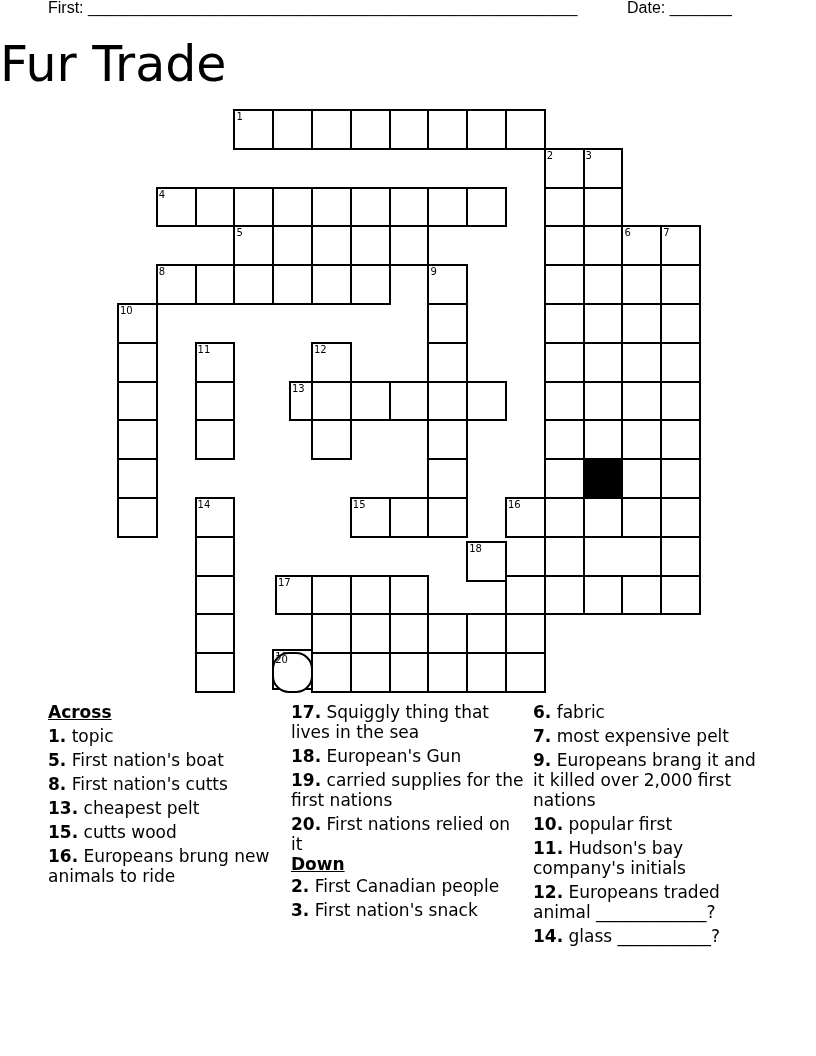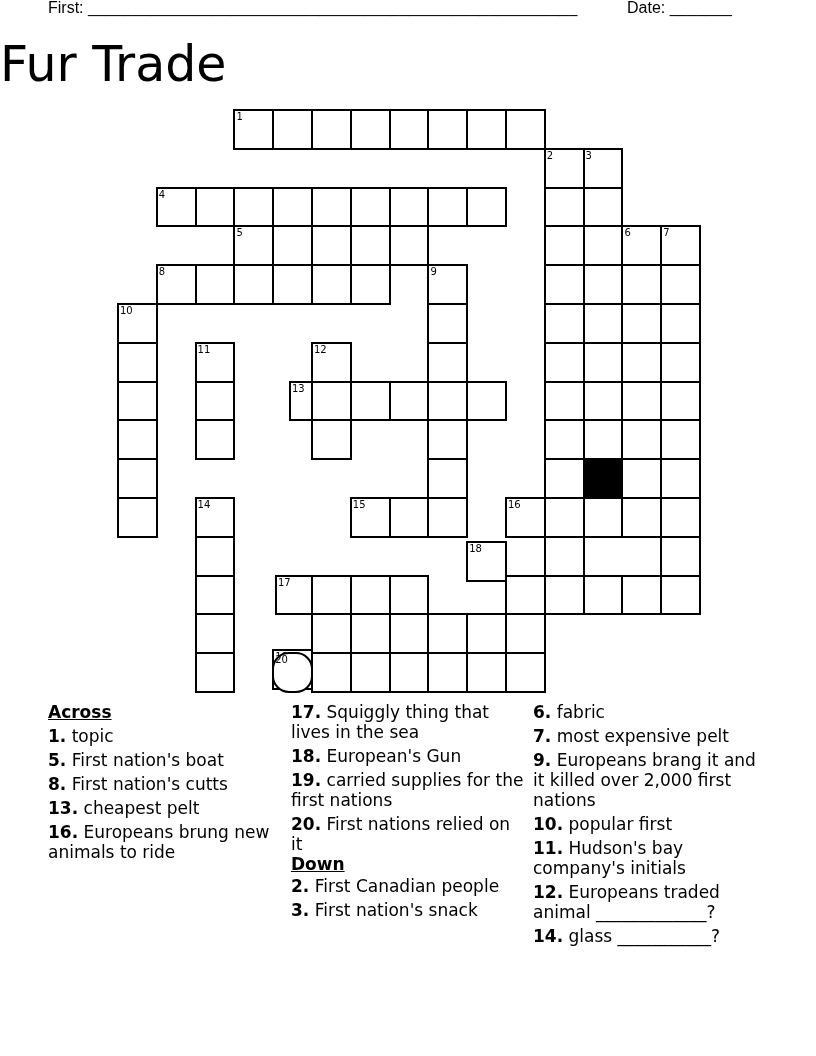--- a/index.html
+++ b/index.html
@@ -193,20 +193,21 @@
     <div class="cell" style="left: 467.2px; top: 653.2px;"></div>
     <div class="cell" style="left: 506px; top: 653.2px;"></div>
   </div>
 
 <div class="clues col1">
   <div class="head">Across</div>
   <div class="clue"><b>1.</b> <span>topic</span></div>
   <div class="clue"><b>5.</b> <span>First nation's boat</span></div>
   <div class="clue"><b>8.</b> <span>First nation's cutts</span></div>
   <div class="clue"><b>13.</b> <span>cheapest pelt</span></div>
+  <div class="clue"><b>15.</b> <span>cutts wood</span></div>
   <div class="clue"><b>16.</b> <span>Europeans brung new animals to ride</span></div>
 </div>
 
 <div class="clues col2">
   <div class="clue"><b>17.</b> <span>Squiggly thing that lives in the sea</span></div>
   <div class="clue"><b>18.</b> <span>European's Gun</span></div>
   <div class="clue"><b>19.</b> <span>carried supplies for the first nations</span></div>
   <div class="clue" style="margin-bottom:0"><b>20.</b> <span>First nations relied on it</span></div>
   <div class="head" style="margin-bottom:2px">Down</div>
   <div class="clue"><b>2.</b> <span>First Canadian people</span></div>

